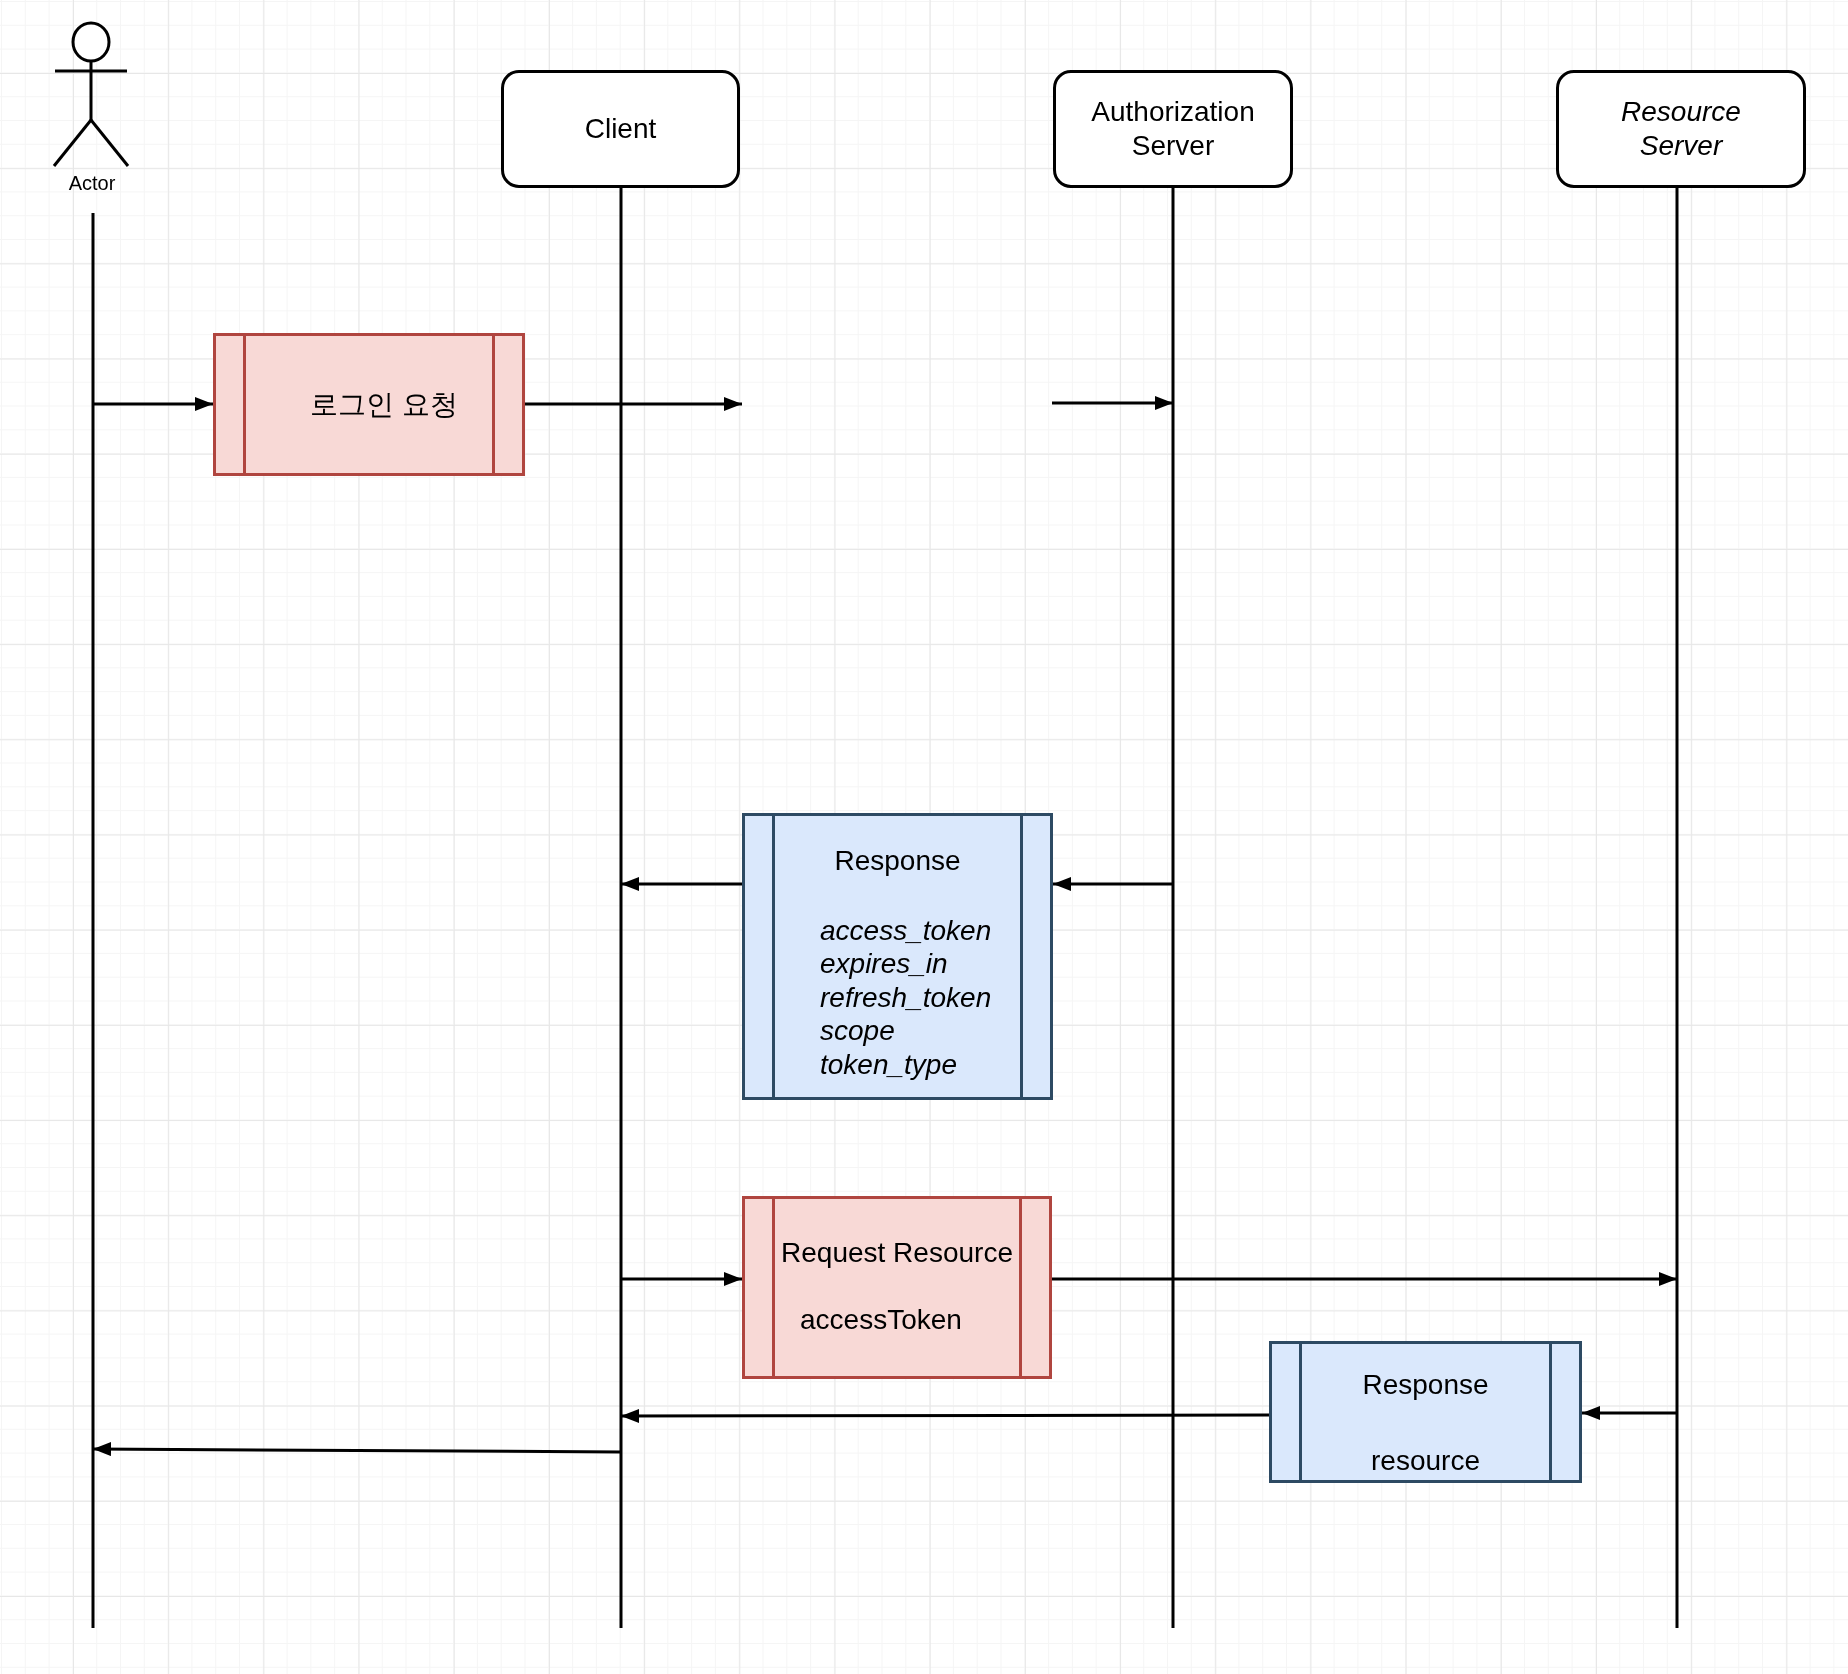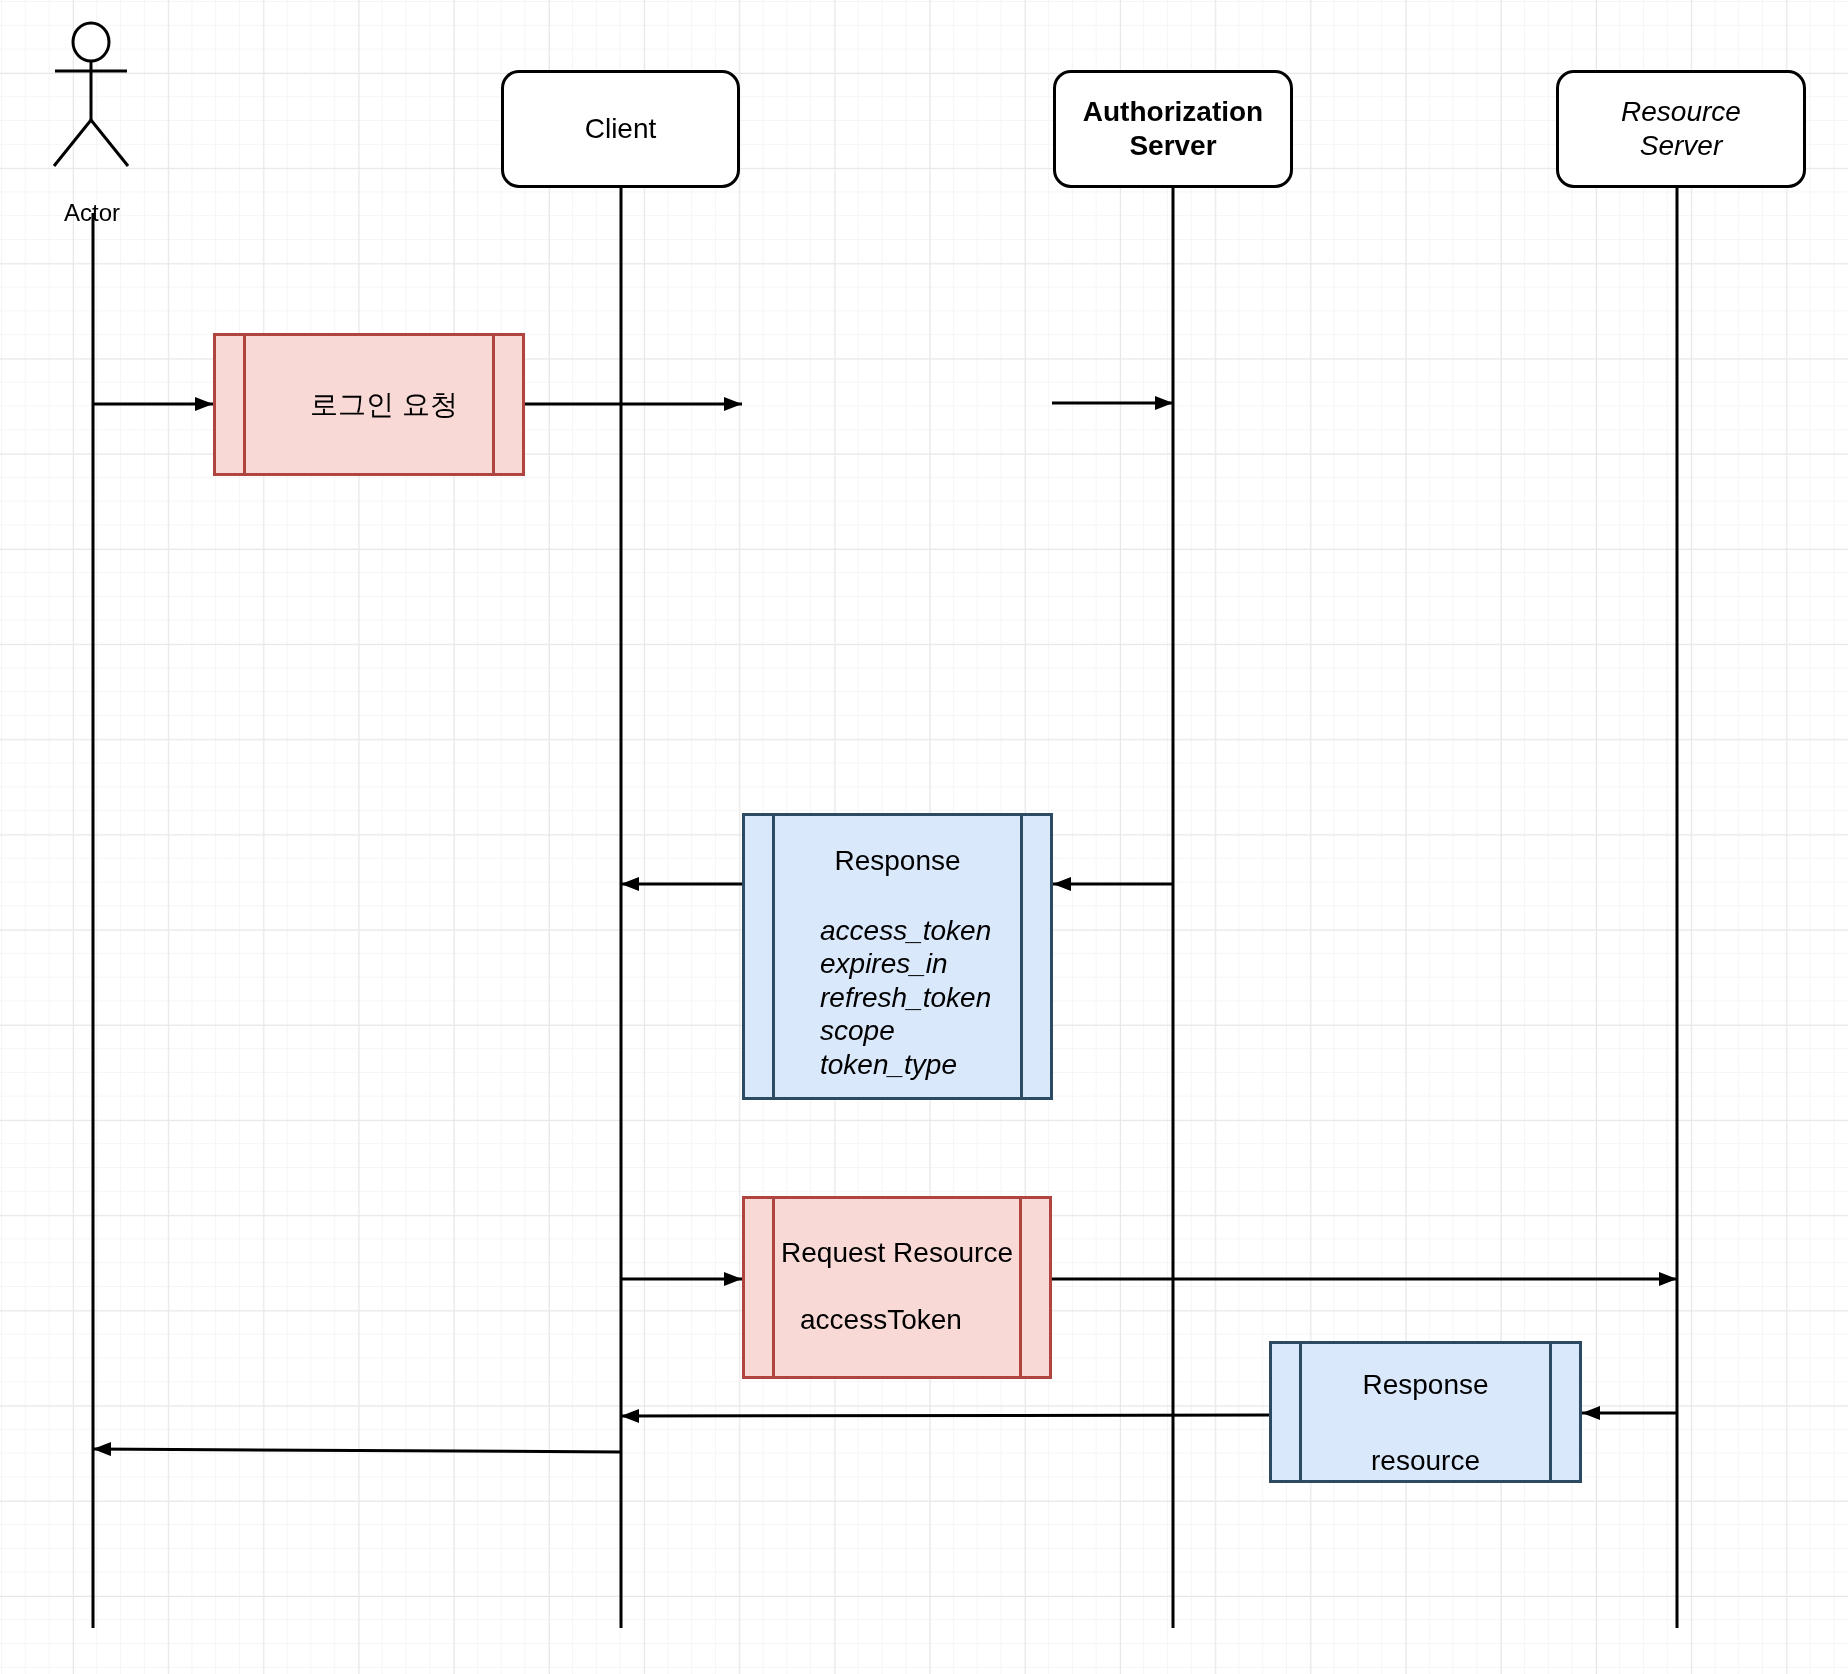--- a/index.html
+++ b/index.html
@@ -30,28 +30,28 @@
     border-radius: 18px;
     display: flex;
     align-items: center;
     justify-content: center;
     text-align: center;
     font-size: 28px;
     line-height: 34px;
     padding: 0 18px;
   }
   .p-client   { left: 501px;  top: 70px; width: 239px; }
-  .p-auth     { left: 1053px; top: 70px; width: 240px; font-weight: bold; }
+  .p-auth     { left: 1053px; top: 70px; width: 240px; }
   .p-resource { left: 1556px; top: 70px; width: 250px; font-style: italic; }
 
   .actor-label {
     position: absolute;
-    left: 32px; top: 199px; width: 120px;
+    left: 32px; top: 172px; width: 120px;
     text-align: center;
-    font-size: 24px;
+    font-size: 20px;
   }
 
   .msg {
     position: absolute;
     box-sizing: border-box;
   }
   .msg.pink { background: #f8d9d6; border: 3px solid #b0453f; }
   .msg.blue { background: #dae8fc; border: 3px solid #2d4a63; }
   .msg .bar { position: absolute; top: 0; bottom: 0; width: 3px; }
   .msg.pink .bar { background: #b0453f; }

